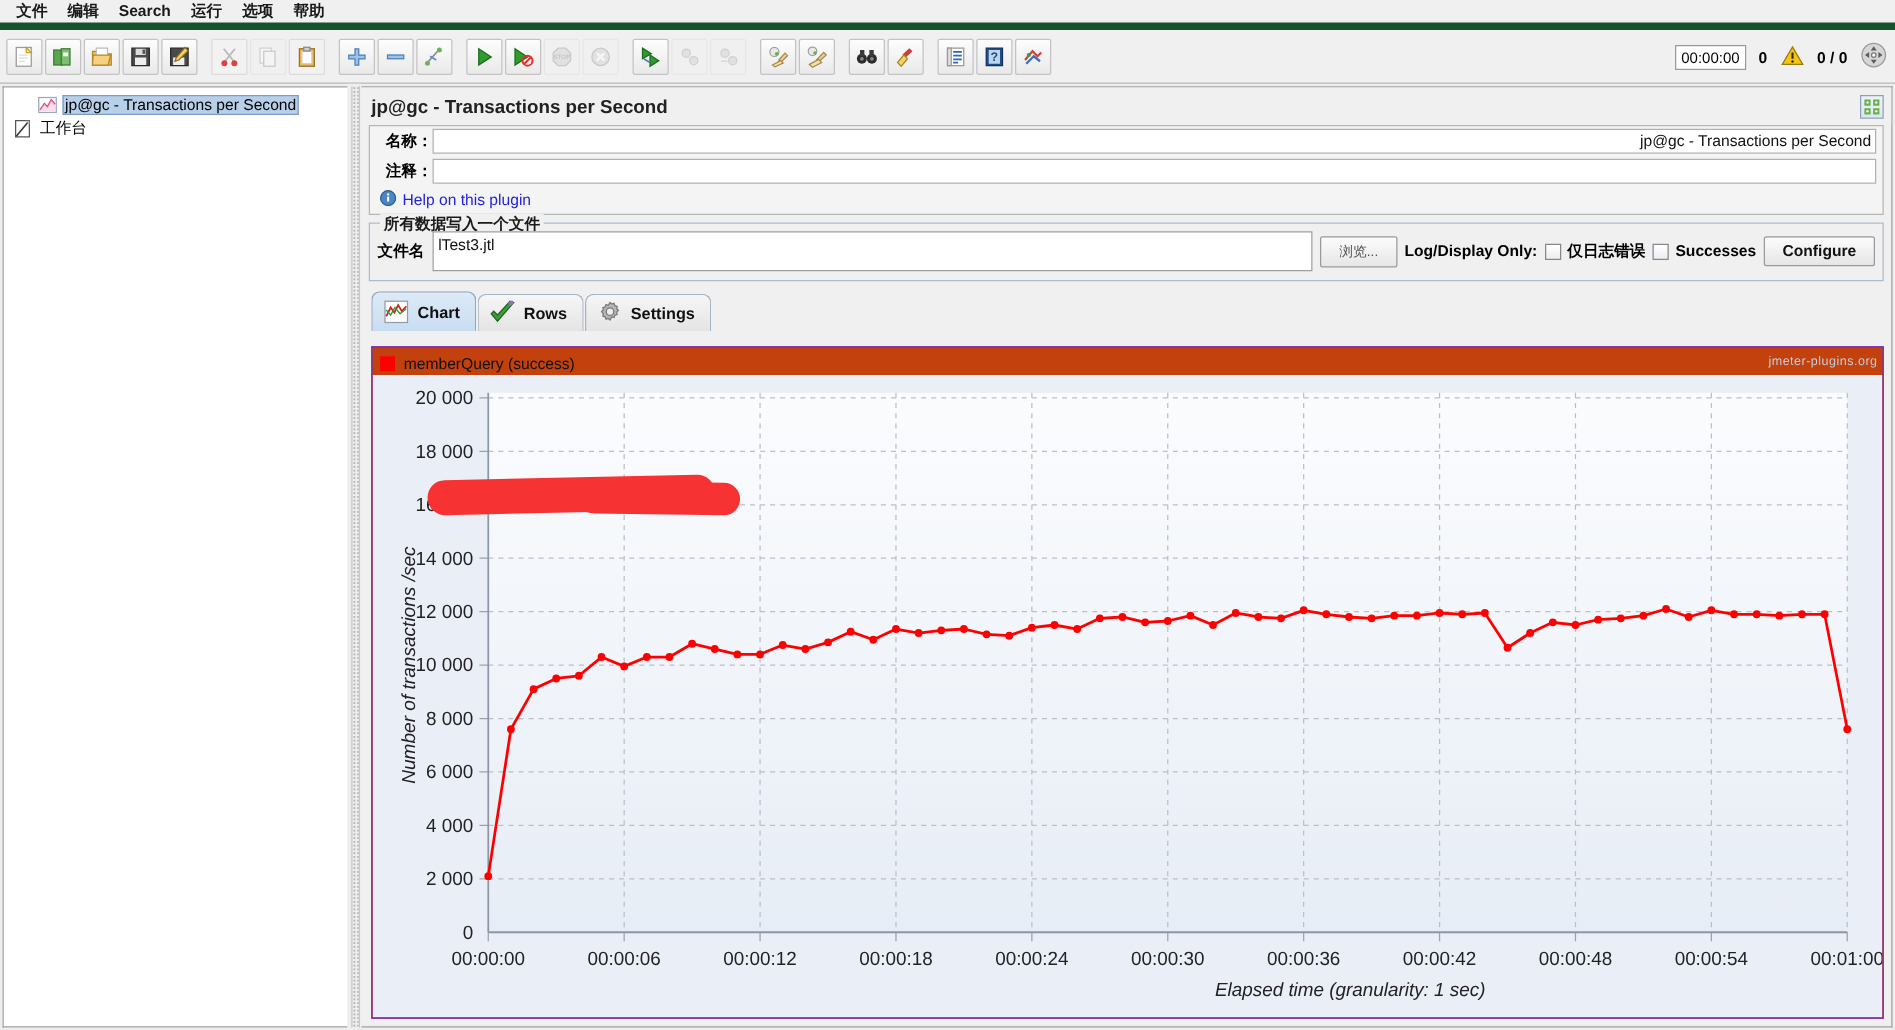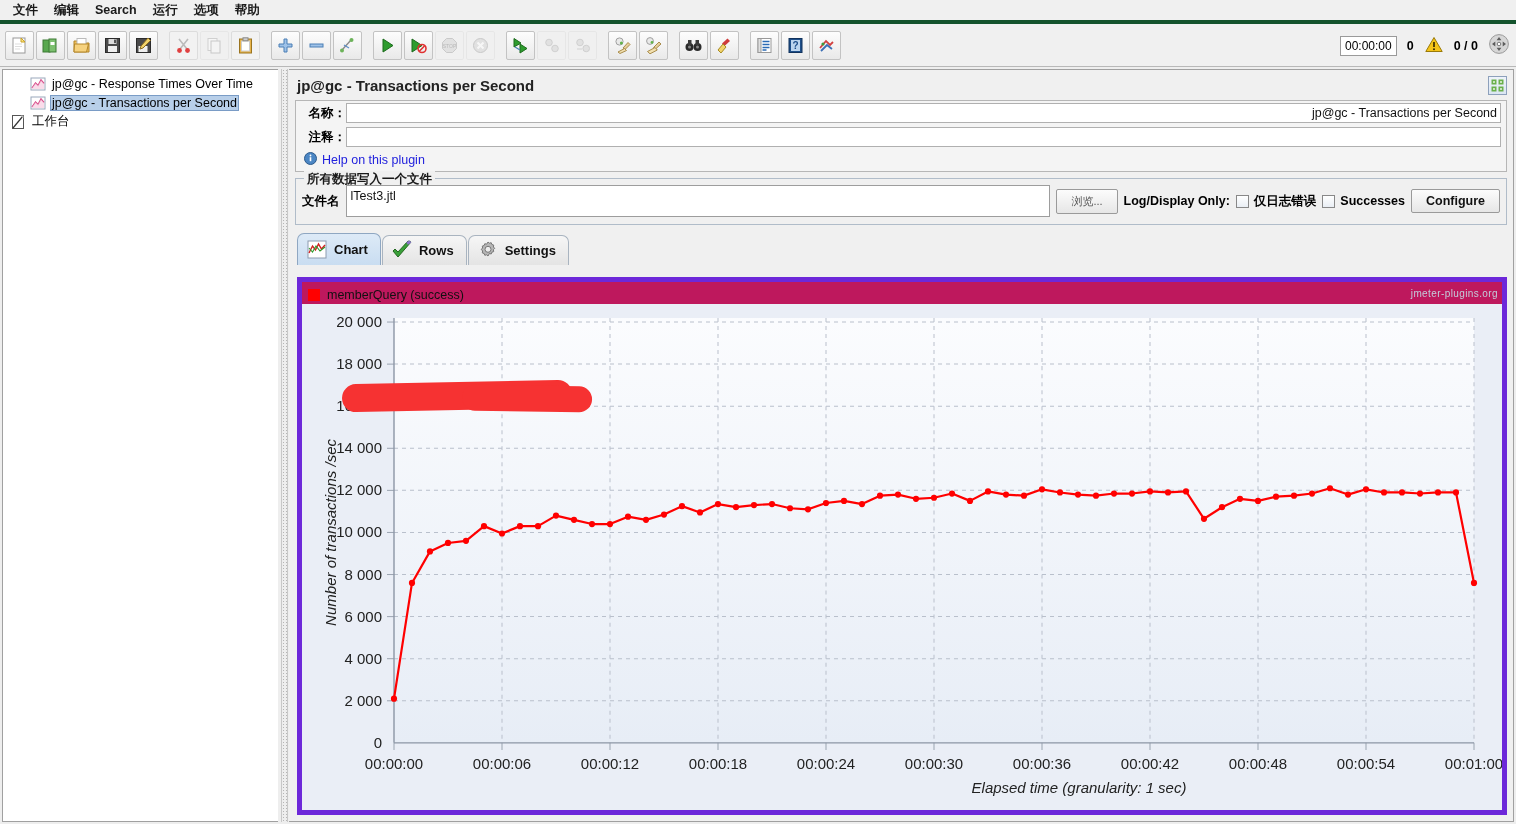--- a/index.html
+++ b/index.html
@@ -11,21 +11,21 @@
     font-size: 12px;
     background: #f0f0f0;
     color: #000;
   }
   .app { width: 1516px; height: 824px; display: flex; flex-direction: column; background: #eeeeee; }
 
   
   .menubar {
     height: 24px; display: flex; align-items: center;
     background: #f0f0f0; padding-left: 6px; gap: 2px;
-    border-bottom: 4px solid #14532d;
+    border-bottom: 6px solid #14532d;
   }
   .menu-item {
     font-size: 12.5px; font-weight: bold; color: #1a1a1a;
     padding: 3px 7px; cursor: default; line-height: 14px;
   }
 
   
   .toolbar {
     height: 43px; display: flex; align-items: center;
     background: #f0f0f0; padding: 0 4px;
@@ -164,22 +164,22 @@
     background: linear-gradient(180deg,#f6f6f6,#e4e4e4);
     font-size: 13px; font-weight: bold; color: #111; cursor: default;
   }
   .tab.active {
     background: linear-gradient(180deg,#ddeaf7,#c9ddf1);
     border-color: #8fa7c2; height: 32px; position: relative; z-index: 3;
   }
   .tab-ico { width: 22px; height: 22px; display: flex; align-items: center; justify-content: center; }
 
   .chart-panel {
-    flex: 1; margin: 0 6px 6px 8px; border: 5px solid #6d28d9;
-    background: #be185d; position: relative; min-height: 0; overflow: hidden;
+    flex: 1; margin: 0 6px 6px 8px; border: 1px solid #6d28d9;
+    background: #c2410c; position: relative; min-height: 0; overflow: hidden;
   }
   .legend { display: flex; align-items: center; gap: 7px; padding: 6px 0 0 6px; }
   .legend-swatch { width: 12px; height: 12px; background: #ff0000; }
   .legend-label { font-size: 12.5px; color: #111; }
   .watermark {
     position: absolute; right: 4px; top: 6px; font-size: 10px;
     color: #c3cddb; letter-spacing: .4px;
   }
   .plot-wrap { position: absolute; left: 0; right: 0; top: 22px; bottom: 0; }
   svg.plot { display: block; width: 100%; height: 100%; }
@@ -479,30 +479,20 @@
       </span>
     </div>
   </div>
 
   <div class="body">
 
     <div class="tree-pane">
       <div class="tree">
 
 
-        <div class="tnode indent-1">
-          <span class="node-icon">
-            <svg width="16" height="14" viewBox="0 0 16 14">
-                <rect x="1" y="1" width="14" height="12" fill="#fff" stroke="#9aa8bb"></rect>
-                <path d="M2 11 L5.5 6 L8 8.5 L11 3 L14 6.5" stroke="#d23b7e" stroke-width="1.3" fill="none"></path>
-                <path d="M2 11 L5.5 6 L8 8.5 L11 3 L14 6.5 V12 H2z" fill="#f7c9de" opacity=".65"></path>
-              </svg>
-          </span>
-          <span class="lbl">jp@gc - Response Times Over Time</span>
-        </div>
 
         <div class="tnode indent-1 selected">
           <span class="node-icon">
             <svg width="16" height="14" viewBox="0 0 16 14">
                 <rect x="1" y="1" width="14" height="12" fill="#fff" stroke="#9aa8bb"></rect>
                 <path d="M2 11 L5.5 6 L8 8.5 L11 3 L14 6.5" stroke="#d23b7e" stroke-width="1.3" fill="none"></path>
                 <path d="M2 11 L5.5 6 L8 8.5 L11 3 L14 6.5 V12 H2z" fill="#f7c9de" opacity=".65"></path>
               </svg>
           </span>
           <span class="lbl">jp@gc - Transactions per Second</span>

